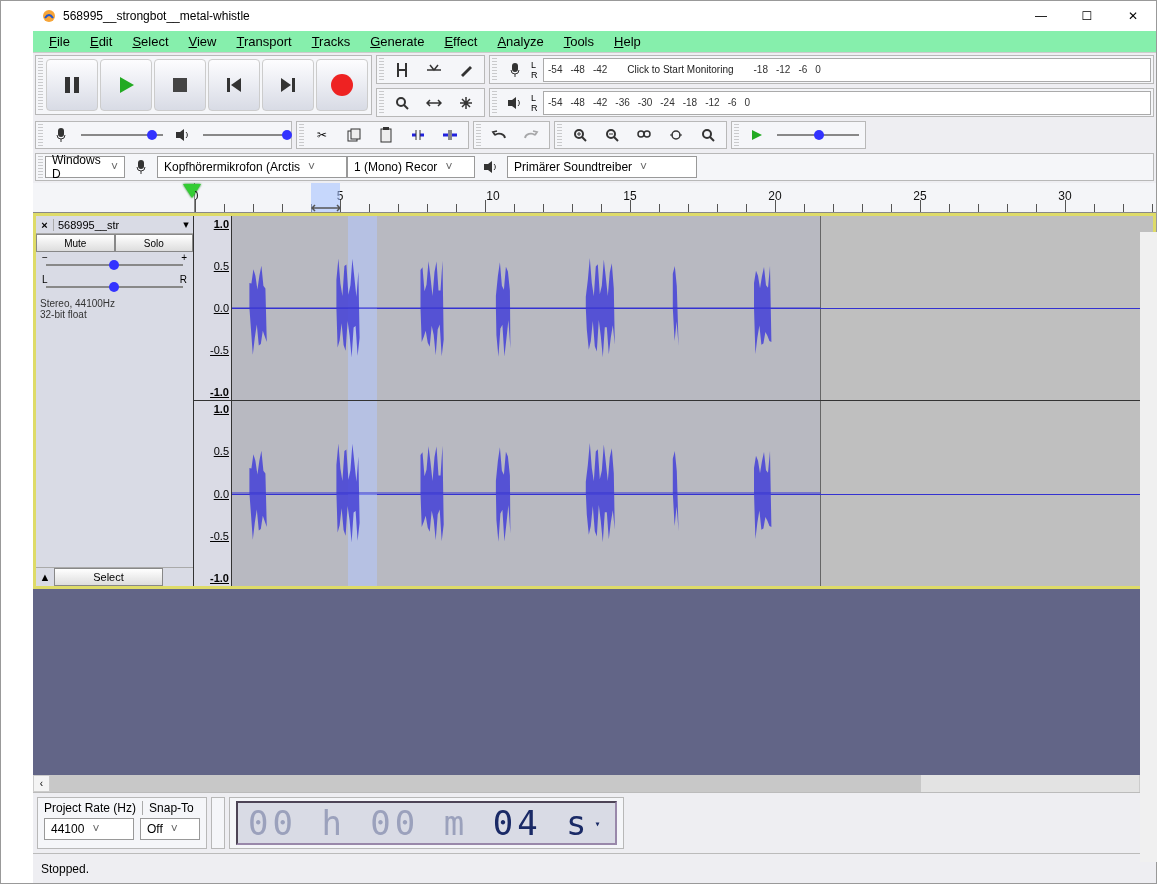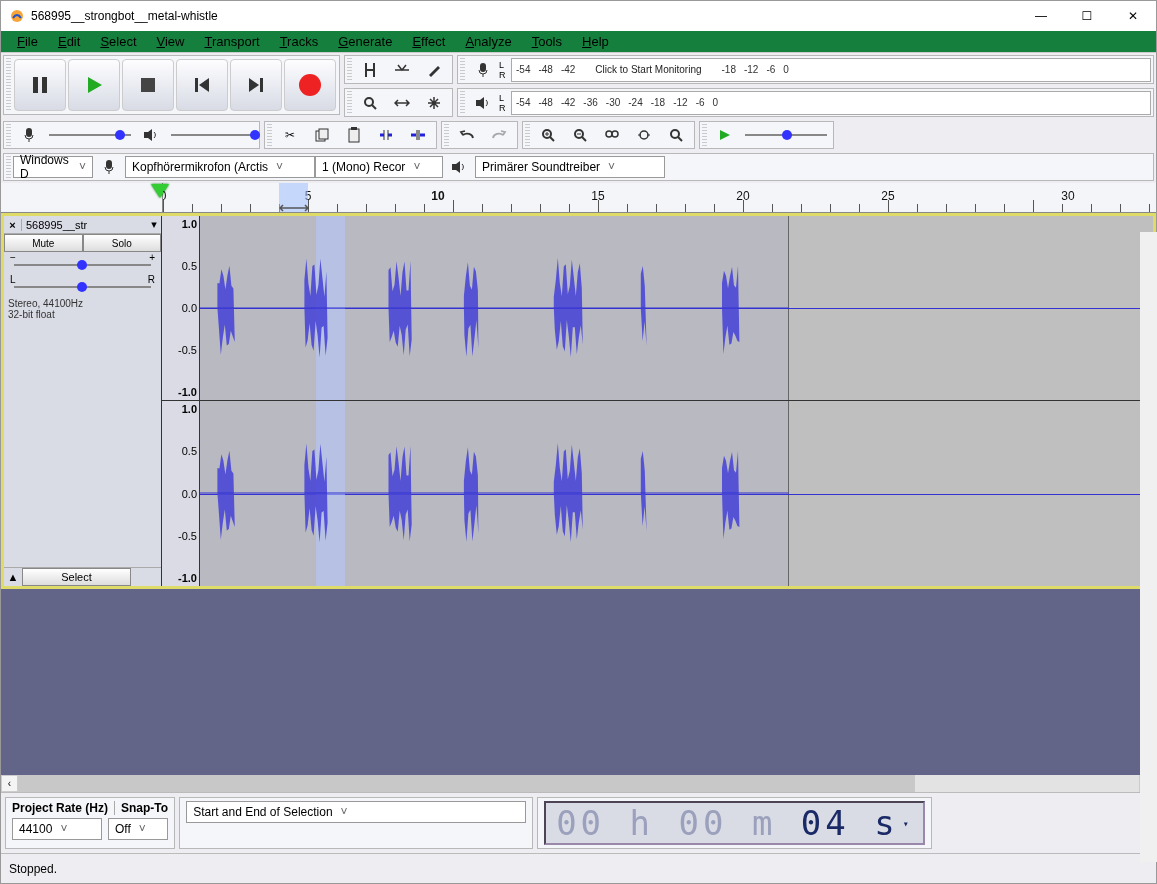--- a/index.html
+++ b/index.html
@@ -1,26 +1,26 @@
 <!DOCTYPE html>
 <html><head>
 <meta charset="utf-8">
 <style>
   * { box-sizing: border-box; margin: 0; padding: 0; }
   body { font-family: "Segoe UI", Tahoma, sans-serif; font-size: 12px; background: #f0f0f0; overflow: hidden; width: 1157px; height: 884px; }
-  .window { width: 1157px; height: 884px; background: #fff; display: flex; flex-direction: column; border: 1px solid #999; }
+  .window { width: 1157px; height: 884px; background: #fff; display: flex; flex-direction: column; border: 1px solid #999; padding-left: 32px; }
 
   
   .titlebar { height: 30px; display: flex; align-items: center; padding: 0 0 0 8px; background: #fff; }
   .titlebar .icon { width: 16px; height: 16px; margin-right: 6px; }
   .titlebar .title { flex: 1; font-size: 12px; }
   .titlebar .winbtn { width: 46px; height: 30px; display: flex; align-items: center; justify-content: center; font-family: "Segoe UI Symbol", sans-serif; }
 
   
-  .menubar { height: 22px; display: flex; align-items: center; padding: 0 6px; background: #15803d; border-bottom: 1px solid #ccc; }
+  .menubar { height: 22px; display: flex; align-items: center; padding: 0 6px; background: #86efac; border-bottom: 1px solid #ccc; }
   .menubar .item { padding: 2px 10px; font-size: 13px; }
   .menubar .item u { text-decoration: underline; }
 
   
   .toolbars { background: #eeeef2; position: relative; }
   .tb-row { display: flex; align-items: stretch; flex-wrap: nowrap; }
   .tb-panel { border: 1px solid #b8b8b8; margin: 2px; background: #f5f6f9; display: flex; align-items: center; padding: 2px; position: relative; }
   .grip { width: 5px; height: 100%; margin-right: 2px; background: repeating-linear-gradient(180deg, #888 0 1px, transparent 1px 3px); opacity: .4; }
 
   .big-btn { width: 52px; height: 52px; border: 1px solid #ccc; margin: 1px; background: linear-gradient(#fdfdff, #d8dbe5); border-radius: 4px; display: flex; align-items: center; justify-content: center; }
@@ -60,38 +60,38 @@
   .track-slider { height: 18px; position: relative; margin: 2px 6px; }
   .track-slider .ends { display:flex; justify-content:space-between; font-size:10px; position:absolute; top:-2px; width:100%; }
   .track-slider .rail { position:absolute; top:10px; left:4px; right:4px; height:2px; background:#888; }
   .track-slider .thumb { position:absolute; top:6px; width:10px; height:10px; border-radius:50%; background:#33f; }
   .track-info { padding: 2px 4px; font-size: 10px; color: #333; }
   .track-bottom { margin-top: auto; display: flex; align-items: center; border-top: 1px solid #aaa; }
   .track-bottom .arrow { width: 18px; text-align:center; }
   .track-bottom button { flex:1; font-size:11px; height:18px; border:1px solid #888; background: linear-gradient(#fff,#ddd); }
 
   .trackchannels { flex:1; display:flex; flex-direction:column; }
-  .channel-row { display:flex; height: 185px; border-bottom: 1px solid #333; position:relative; }
+  .channel-row { display:flex; height: 185px; border-bottom: 1px solid #333; position:relative;text-decoration:underline; }
   .channel-row:last-child { border-bottom:none; }
   .amp-scale { width: 38px; background: #dadbe5; border-right:1px solid #333; display:flex; flex-direction:column; justify-content:space-between; padding:2px 2px; font-size:11px; text-align:right; }
   .wave-area { flex:1; position:relative; background: #bfbfbf; }
   .wave-area .audio-region { position:absolute; top:0; bottom:0; background:#b8b9c1; border-right:1px solid #666; }
   .wave-area .center-line { position:absolute; left:0; right:0; top:50%; height:1px; background:#3432d1; }
   .wave-area .selection { position:absolute; top:0; bottom:0; background: rgba(180,200,255,.55); }
   .wave-area svg { position:absolute; top:0; left:0; }
 
   .h-scrollbar { height: 17px; background:#f0f0f0; display:flex; align-items:center; }
   .h-scrollbar .arrow { width:17px; height:17px; border:1px solid #ccc; background:#f4f4f4; text-align:center; line-height:15px; font-size:10px; }
   .h-scrollbar .track { flex:1; background:#e3e3e3; height:17px; position:relative; }
   .h-scrollbar .thumb { position:absolute; top:0; height:17px; background:#c8c8c8; }
 
   
   .bottom-panels { background:#eeeef2; display:flex; align-items:stretch; padding:2px; border-top:1px solid #bbb; }
   .bp { border:1px solid #b8b8b8; background:#f5f6f9; margin:2px; padding:3px 6px; display:flex; flex-direction:column; gap:3px; }
-  .bp-label { font-size:12px;font-weight:bold; }
+  .bp-label { font-size:12px; }
   .spin { display:inline-flex; align-items:center; border:1px solid #888; background:#dfe1ea; padding:0 2px; font-family: "Consolas", monospace; font-size:13px; height:22px; }
   .spin .v { padding:0 1px; }
   .spin::after { content:"▾"; font-size:8px; margin-left:2px; color:#555; }
 
   .bigtime { border:2px inset #98a; background:#d9dbe5; font-family: "Consolas", monospace; font-size:34px; letter-spacing:4px; padding: 0 10px; color:#1a2a66; display:flex; align-items:center; }
   .bigtime .digits span.gray { color:#9ba1bc; }
 
   .statusbar { height: 30px; border-top:1px solid #bbb; background:#eeeef2; padding:0 8px; display:flex; align-items:center; font-size:12px; }
 </style>
 </head>
@@ -393,29 +393,29 @@
 
   <div class="timeline-ruler">
     <div class="ruler-spacer">
       <div class="playhead-triangle" style="left:150px;"></div>
     </div>
     <div class="ruler-area" id="ruler">
         <div class="label" style="left: 0px;">0</div>
         <div class="tick major" style="left: 0px;"></div>
         <div class="label" style="left: 145px;">5</div>
         <div class="tick major" style="left: 145px;"></div>
-        <div class="label" style="left: 275px; font-weight: bold;">10</div>
+        <div class="label" style="left: 298px;">10</div>
         <div class="tick major" style="left: 290px;"></div>
         <div class="label" style="left: 435px;">15</div>
         <div class="tick major" style="left: 435px;"></div>
         <div class="label" style="left: 580px;">20</div>
         <div class="tick major" style="left: 580px;"></div>
         <div class="label" style="left: 725px;">25</div>
         <div class="tick major" style="left: 725px;"></div>
-        <div class="label" style="left: 870px; margin-left: 35px;">30</div>
+        <div class="label" style="left: 870px;">30</div>
         <div class="tick major" style="left: 870px;"></div>
         <div class="tick" style="left: 0px;"></div>
         <div class="tick" style="left: 29px;"></div>
         <div class="tick" style="left: 58px;"></div>
         <div class="tick" style="left: 87px;"></div>
         <div class="tick" style="left: 116px;"></div>
         <div class="tick" style="left: 145px;"></div>
         <div class="tick" style="left: 174px;"></div>
         <div class="tick" style="left: 203px;"></div>
         <div class="tick" style="left: 232px;"></div>
@@ -559,21 +559,20 @@
         <span class="bp-label">Project Rate (Hz)</span>
         <span style="border-left:1px solid #aaa;"></span>
         <span class="bp-label">Snap-To</span>
       </div>
       <div style="display:flex; gap:6px;">
         <div class="combo" style="width:90px;">44100</div>
         <div class="combo" style="width:60px;">Off</div>
       </div>
     </div>
     <div class="bp">
-      <div class="combo" style="width:340px;">Start and End of Selection</div>
     </div>
     <div class="bp" style="justify-content:center;">
       <div class="bigtime">
         <span class="digits"><span class="gray">00 h 00 m </span><span>04 s</span></span>
           <span style="font-size:10px; margin-left:4px;">▾</span>
       </div>
     </div>
   </div>
 
   <div class="statusbar">

